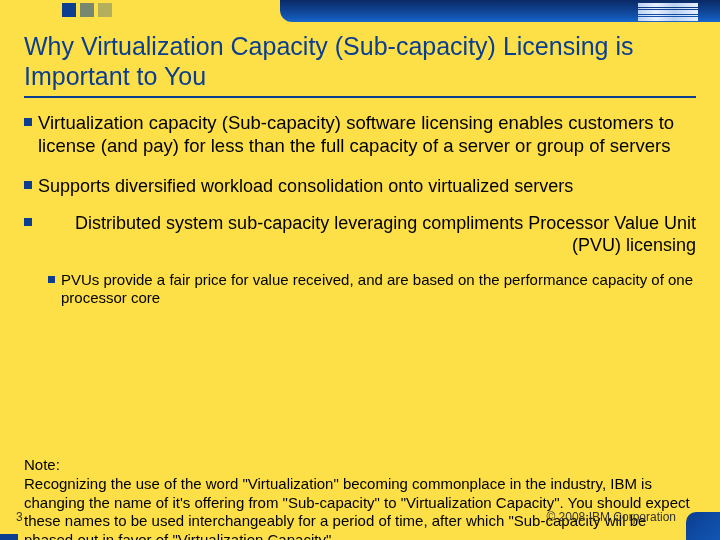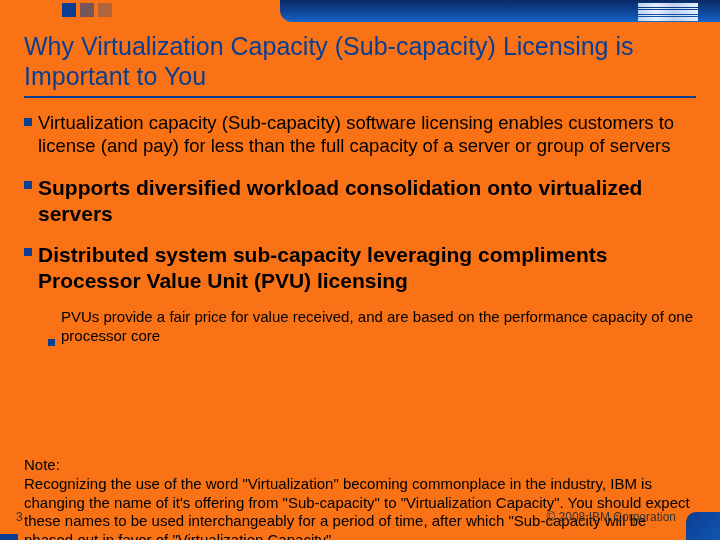--- a/index.html
+++ b/index.html
@@ -1,35 +1,35 @@
 <!DOCTYPE html>
 <html><head>
 <meta charset="utf-8">
 <style>
   * { margin: 0; padding: 0; box-sizing: border-box; }
   html, body { width: 720px; height: 540px; font-family: Arial, Helvetica, sans-serif; background: #fff; overflow: hidden; }
-  .slide { position: relative; width: 720px; height: 540px; background: #f97316; }
+  .slide { position: relative; width: 720px; height: 540px; background: #fde047; }
   .top-deco { position: absolute; top: 0; left: 0; width: 720px; height: 26px; }
   .top-deco .band { position: absolute; right: 0; top: 0; width: 440px; height: 22px; background: linear-gradient(to bottom,#0a2a66 0%,#0f3e8a 40%,#1256b3 80%,#1a66cc 100%); border-bottom-left-radius: 12px; }
   .top-deco .squares { position: absolute; left: 62px; top: 3px; display: flex; gap: 4px; }
   .sq { width: 14px; height: 14px; background: #0b3e91; }
   .sq2 { opacity: .55; }
   .sq3 { opacity: .3; }
   .logo { position: absolute; right: 22px; top: 3px; width: 60px; height: 18px; display: flex; flex-direction: column; justify-content: space-between; }
   .logo .bar { height: 1.6px; background: linear-gradient(to right,#bcd1f1 0%,#e7efff 30%,#bcd1f1 60%,#e7efff 100%); }
   .title { position: absolute; left: 24px; top: 32px; width: 660px; color: #0b3e91; font-size: 25px; font-weight: 400; line-height: 1.18; }
   .underline { position: absolute; left: 24px; top: 96px; width: 672px; height: 2px; background: #0b3e91; }
   .body { position: absolute; left: 24px; top: 112px; width: 672px; color: #000; }
   .b1 { display: flex; margin-bottom: 18px; }
   .b2 { display: flex; margin-bottom: 14px; }
-  .b3 { display: flex; margin-bottom: 8px; align-items: flex-end; }
+  .b3 { display: flex; margin-bottom: 8px; }
   .bullet-sq { flex: 0 0 auto; width: 8px; height: 8px; background: #0b3e91; margin-top: 6px; margin-right: 6px; }
   .bullet-sq-s { flex: 0 0 auto; width: 7px; height: 7px; background: #0b3e91; margin-top: 5px; margin-right: 6px; }
   .lvl1b { font-size: 18.5px; font-weight: 400; line-height: 1.22; }
-  .lvl1 { font-size: 21px; font-weight: 700; line-height: 1.25; }
+  .lvl1 { font-size: 18px; font-weight: 400; line-height: 1.25; text-align: right; }
   .sub { margin-left: 24px; }
   .lvl2 { font-size: 15px; line-height: 1.25; }
   .note { position: absolute; left: 24px; top: 456px; width: 672px; font-size: 15px; line-height: 1.25; color: #000; }
   .footer { position: absolute; left: 0; bottom: 0; width: 720px; height: 30px; }
   .pagenum { position: absolute; left: 16px; bottom: 16px; font-size: 12px; color: #333; }
   .copyright { position: absolute; right: 44px; bottom: 16px; font-size: 12px; color: #333; }
   .corner { position: absolute; right: 0; bottom: 0; width: 34px; height: 28px; background: linear-gradient(135deg,#0b3e91 0%,#1256b3 100%); border-top-left-radius: 10px; }
   .cl { position: absolute; left: 0; bottom: 0; width: 18px; height: 6px; background: #0b3e91; }
 </style>
 </head>

